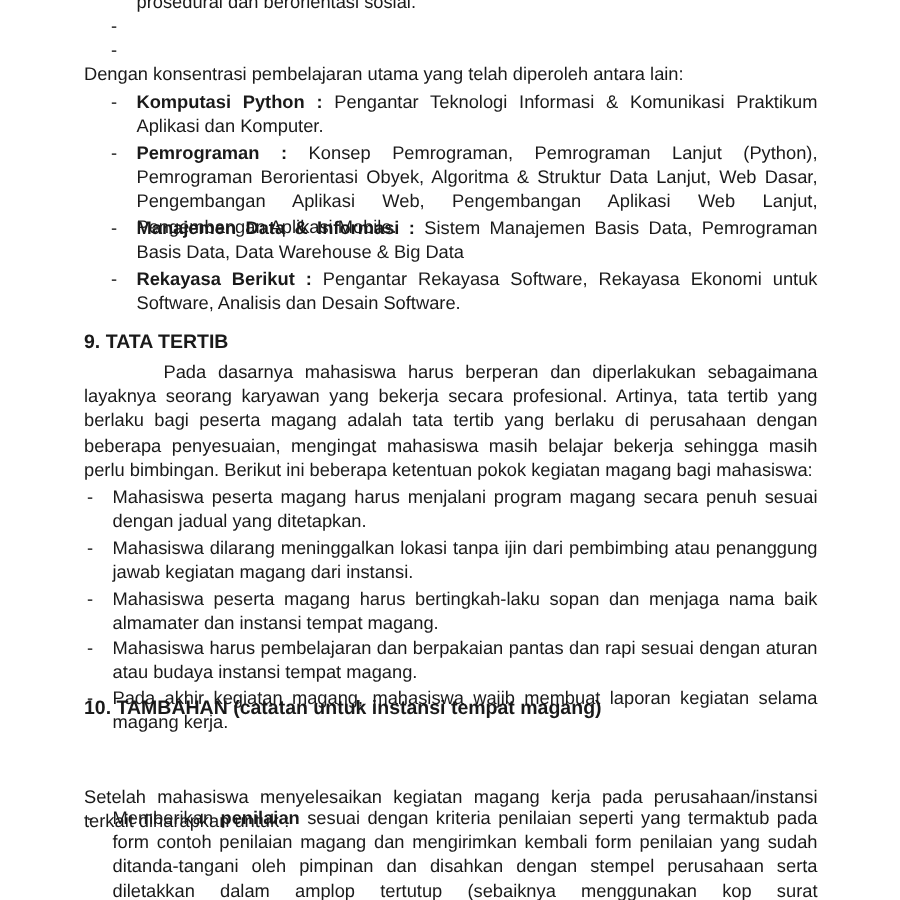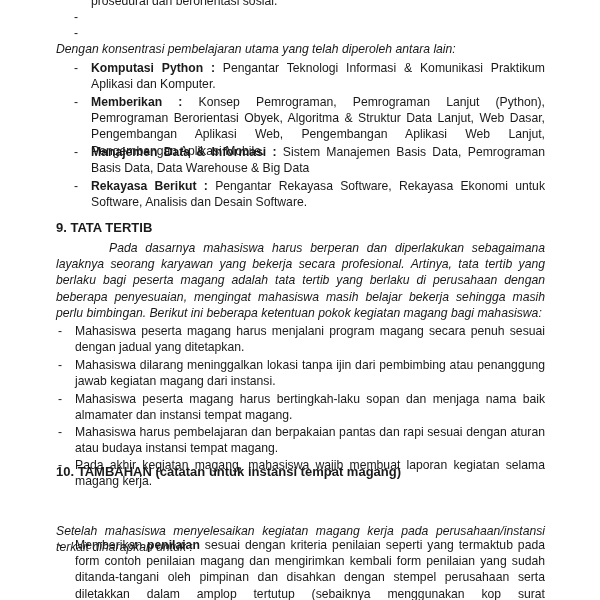--- a/index.html
+++ b/index.html
@@ -3,21 +3,21 @@
 <meta charset="utf-8">
 <style>
   html, body { margin:0; padding:0; }
   body {
     width:600px; height:600px; overflow:hidden; background:#ffffff;
     font-family:"Liberation Sans", sans-serif; color:#1a1a1a;
     position:relative;
   }
   .page { position:absolute; left:0; top:-9px; width:600px; }
   .line, .para, .item { font-size:12.2px; line-height:16.2px; }
-  .para { position:absolute; left:56px; width:489px; text-align:justify;font-style:italic; }
+  .para { position:absolute; left:56px; width:489px; text-align:justify; }
   .item { position:absolute; width:auto; text-align:justify; }
   .item .dash { position:absolute; left:-17px; top:0; }
   .b { font-weight:bold; }
   .heading { position:absolute; left:56px; font-size:13px; font-weight:bold; line-height:16px; }
   .indent { text-indent:53px; }
   .lvl1 { left:91px; width:454px; }
   .lvl2 { left:75px; width:470px; }
 </style>
 </head>
 <body>
@@ -35,21 +35,21 @@
   </div>
 
   <div class="para" style="top:50px;">Dengan konsentrasi pembelajaran utama yang telah diperoleh antara lain:</div>
 
   <div class="item lvl1" style="top:69px;">
     <span class="dash">-</span>
     <span class="b">Komputasi Python :</span><span> Pengantar Teknologi Informasi &amp; Komunikasi Praktikum Aplikasi dan Komputer.</span>
   </div>
   <div class="item lvl1" style="top:103px;">
     <span class="dash">-</span>
-    <span class="b">Memberikan :</span><span> Konsep Pemrograman, Pemrograman Lanjut (Python), Pemrograman Berorientasi Obyek, Algoritma &amp; Struktur Data Lanjut, Web Dasar, Pengembangan Aplikasi Web, Pengembangan Aplikasi Web Lanjut, Pengembangan Aplikasi Mobile.</span>
+    <span class="b">Pemrograman :</span><span> Konsep Pemrograman, Pemrograman Lanjut (Python), Pemrograman Berorientasi Obyek, Algoritma &amp; Struktur Data Lanjut, Web Dasar, Pengembangan Aplikasi Web, Pengembangan Aplikasi Web Lanjut, Pengembangan Aplikasi Mobile.</span>
   </div>
   <div class="item lvl1" style="top:153px;">
     <span class="dash">-</span>
     <span class="b">Manajemen Data &amp; Informasi :</span><span> Sistem Manajemen Basis Data, Pemrograman Basis Data, Data Warehouse &amp; Big Data</span>
   </div>
   <div class="item lvl1" style="top:187px;">
     <span class="dash">-</span>
     <span class="b">Rekayasa Berikut :</span><span> Pengantar Rekayasa Software, Rekayasa Ekonomi  untuk Software, Analisis dan Desain Software.</span>
   </div>
 

